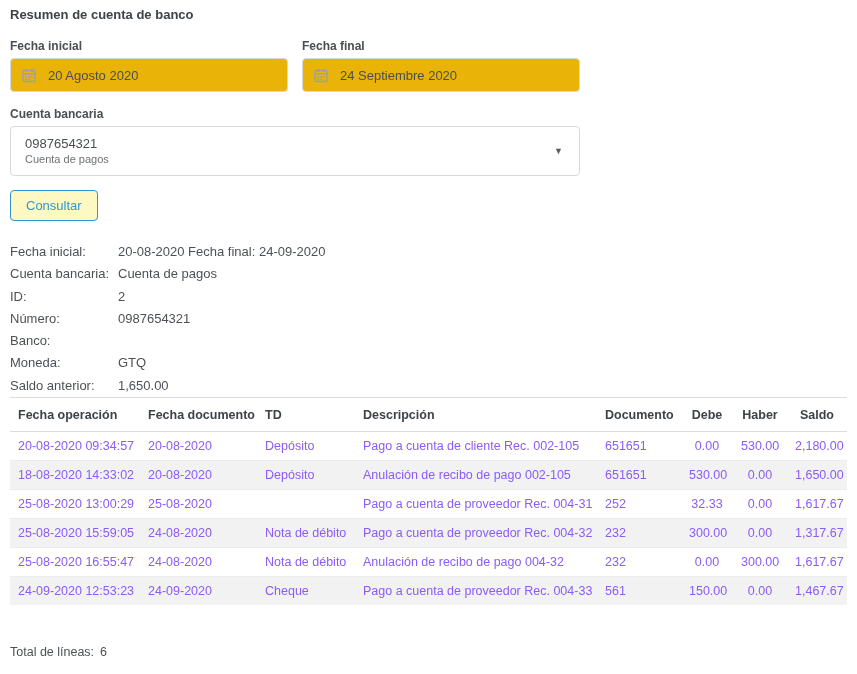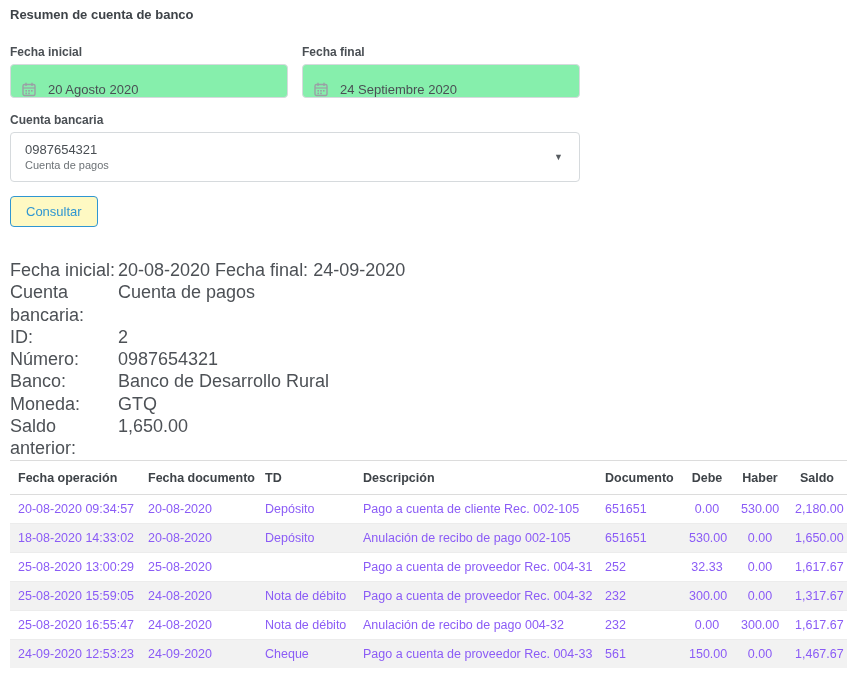--- a/index.html
+++ b/index.html
@@ -14,30 +14,29 @@
 
   .page-title {
     font-size: 13px; font-weight: bold; color: #3e4348;
     padding-top: 2px;
   }
 
   
   .field-label {
     font-size: 12px; font-weight: bold; color: #4a4f54;
     margin-bottom: 5px;
-    margin-top: 6px;
   }
 
   .date-row { display: flex; gap: 14px; margin-top: 17px; }
   .date-col { width: 278px; }
   .date-input {
     width: 278px; height: 34px;
     border: 1px solid #d6dadd; border-radius: 4px;
-    display: flex; align-items: flex-end;
-    background: #86efac; cursor: pointer;
+    display: flex; align-items: center;
+    background: #eab308; cursor: pointer;
   }
   .date-input .cal { margin: 0 12px 0 11px; display: flex; }
   .date-input .val { font-size: 13px; color: #4a4f54; }
 
   .select-label { margin-top: 15px; }
   .select-box {
     margin-top: 5px;
     width: 570px; height: 50px;
     border: 1px solid #d6dadd; border-radius: 4px;
     display: flex; align-items: center;
@@ -56,21 +55,21 @@
     margin-top: 14px;
     display: inline-block;
     border: 1px solid #2f96d2; border-radius: 4px;
     color: #2f96d2; background: #fef9c3;
     font-size: 13px; font-family: inherit;
     padding: 7px 15px; line-height: 15px;
     cursor: pointer;
   }
 
   
-  .summary { margin-top: 32px; font-size: 18px; }
+  .summary { margin-top: 20px; font-size: 13px; }
   .summary-row { display: flex; line-height: 22.3px; }
   .summary-row .lbl { width: 108px; flex: 0 0 108px; }
   .summary-row .val { }
 
   
   table.report {
     margin-top: 0;
     width: 837px;
     border-collapse: collapse;
     table-layout: fixed;
@@ -171,21 +170,20 @@
       <div class="summary-row">
         <span class="lbl">ID:</span>
         <span class="val">2</span>
       </div>
       <div class="summary-row">
         <span class="lbl">Número:</span>
         <span class="val">0987654321</span>
       </div>
       <div class="summary-row">
         <span class="lbl">Banco:</span>
-        <span class="val">Banco de Desarrollo Rural</span>
       </div>
       <div class="summary-row">
         <span class="lbl">Moneda:</span>
         <span class="val">GTQ</span>
       </div>
       <div class="summary-row">
         <span class="lbl">Saldo anterior:</span>
         <span class="val">1,650.00</span>
       </div>
     </div>

